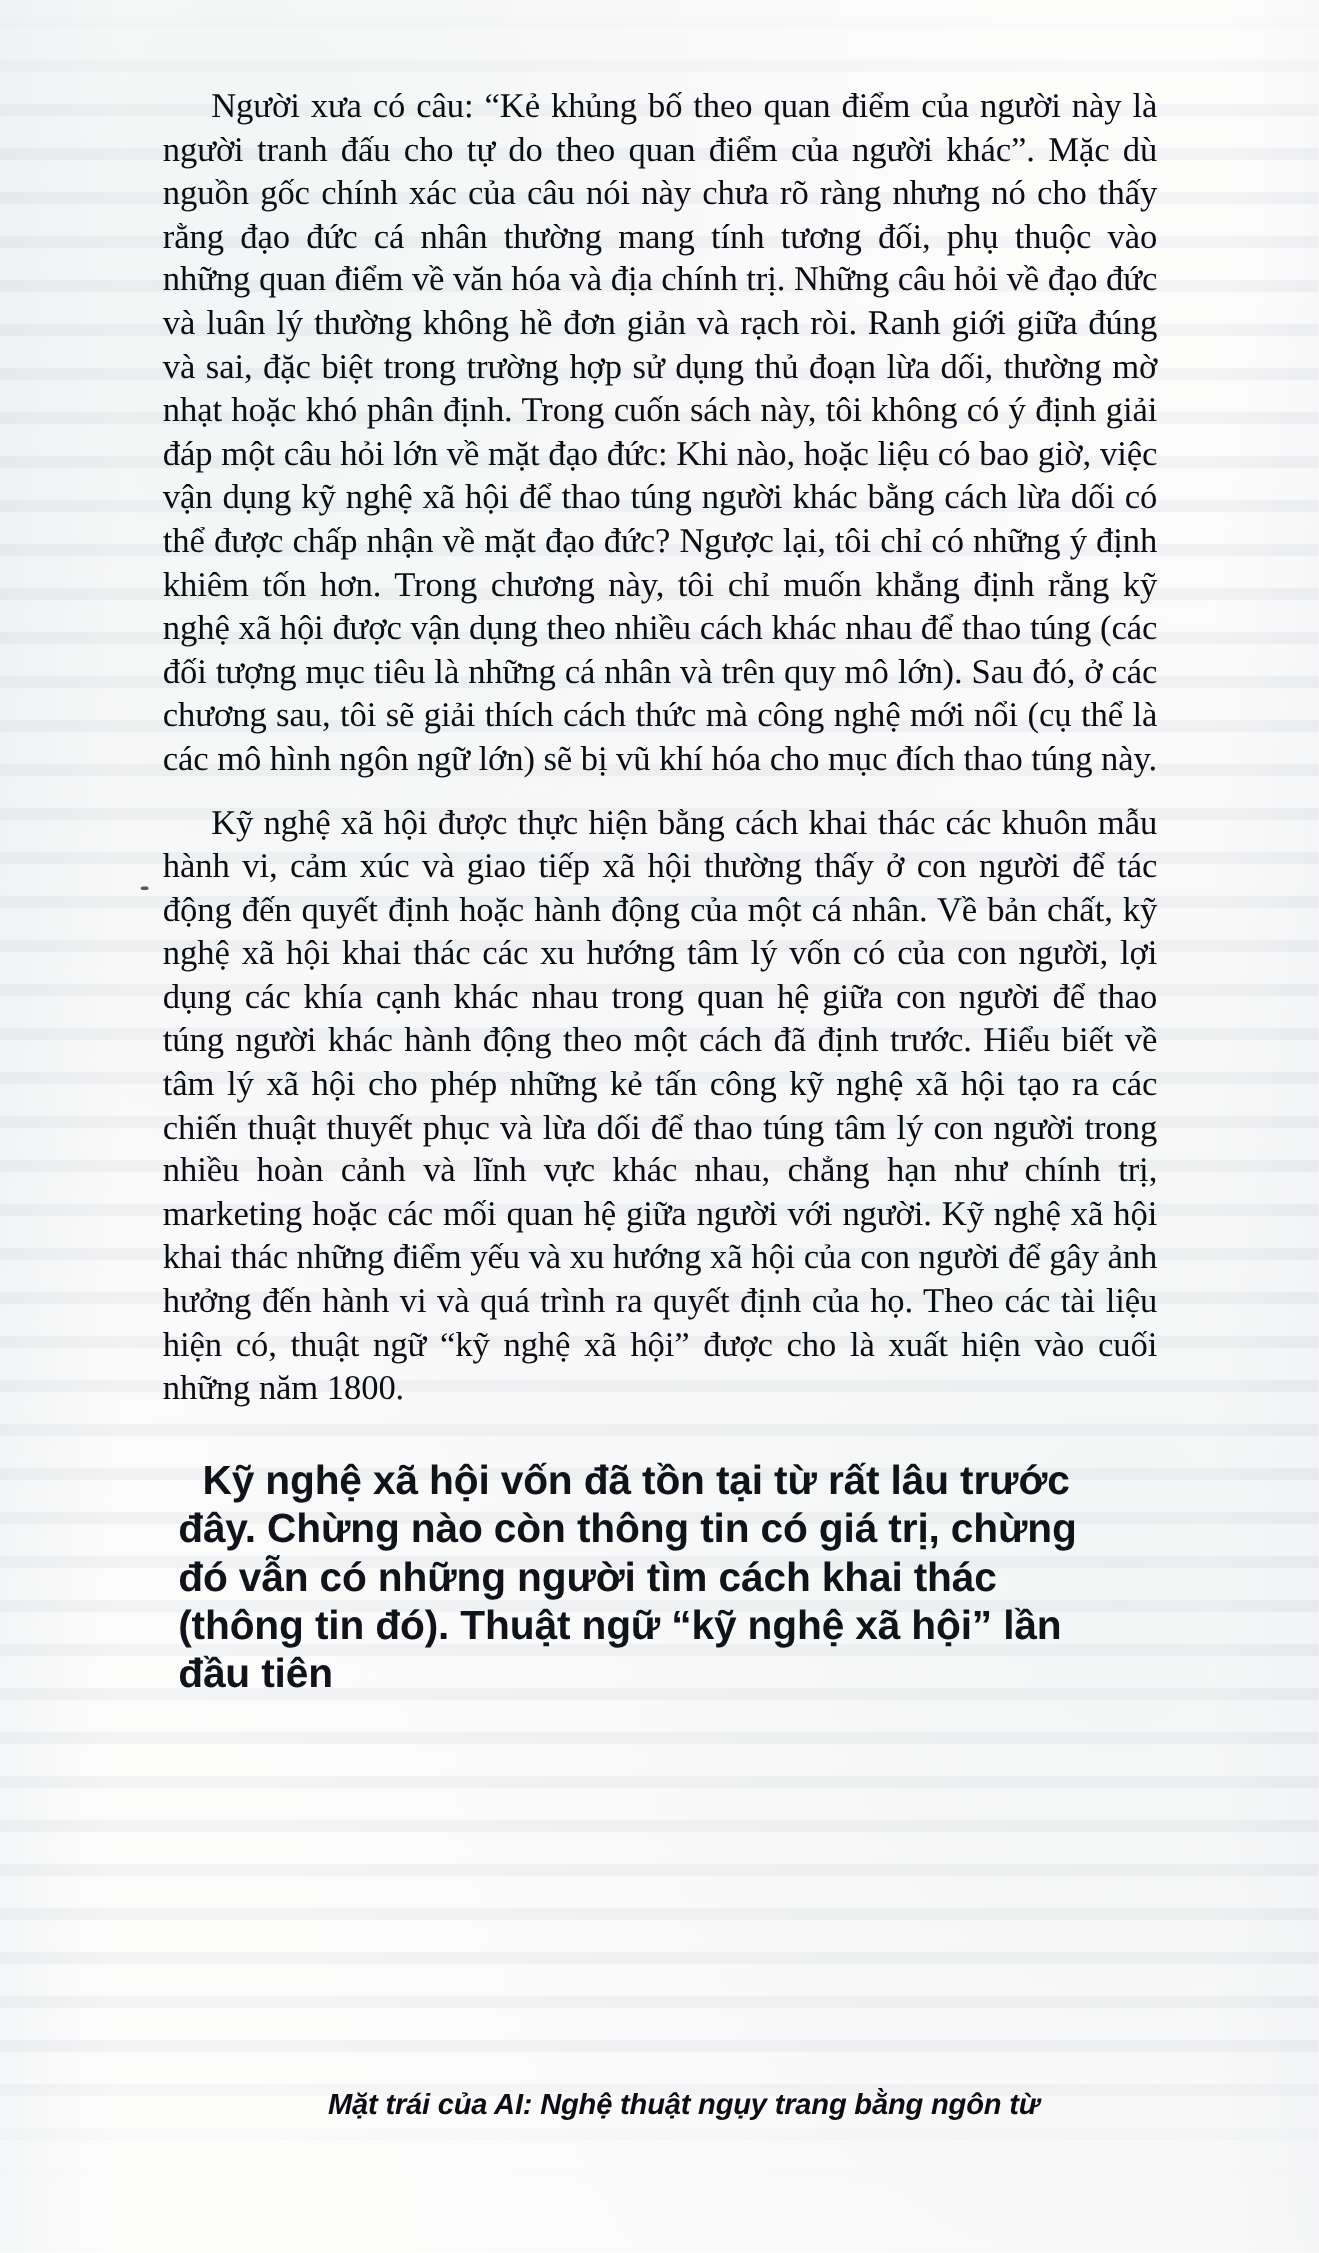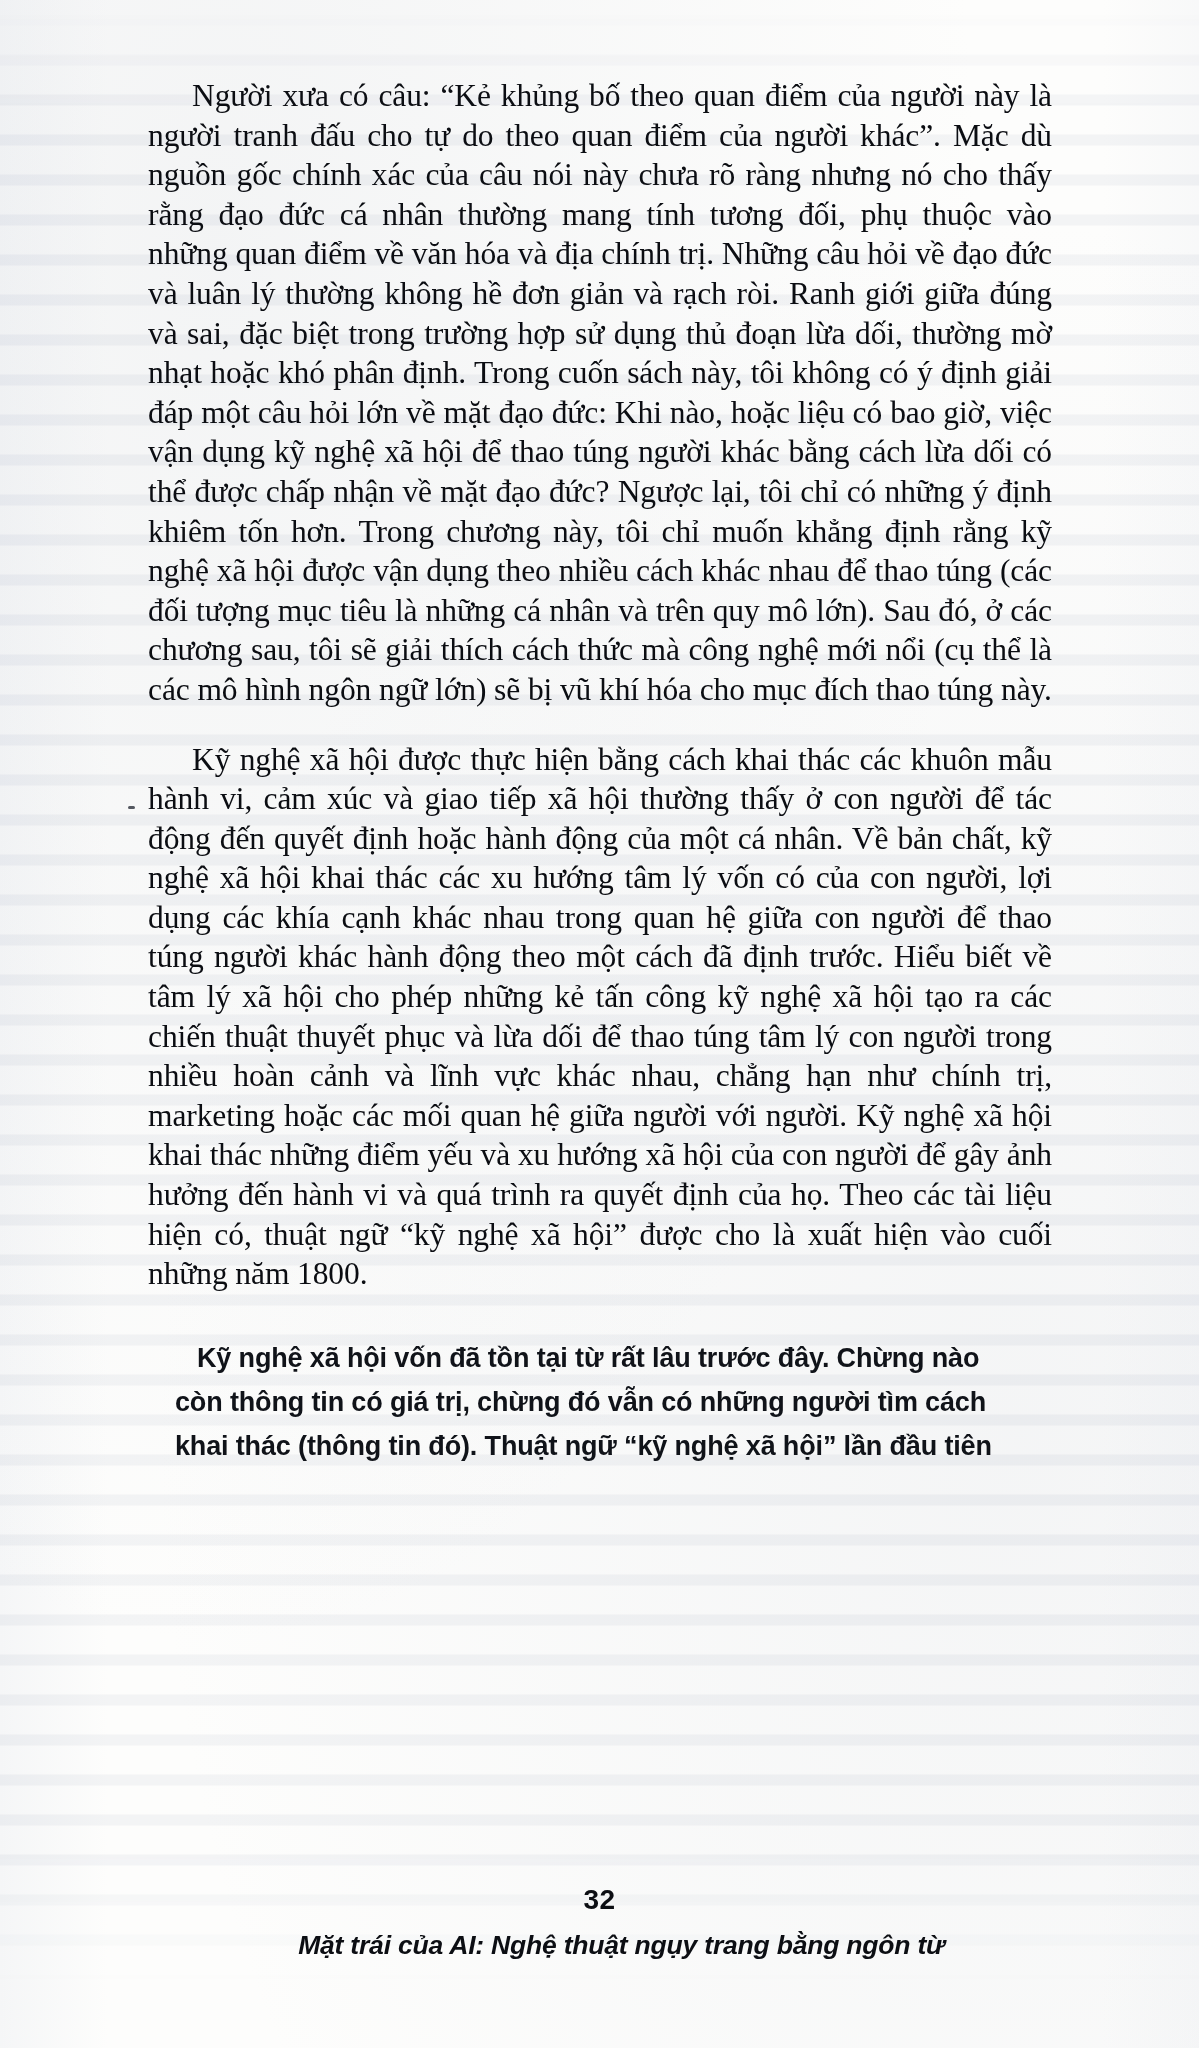--- a/index.html
+++ b/index.html
@@ -56,37 +56,37 @@
     line-height: 39.6px;
     color: #0b0d12;
     margin: 0;
     text-align: justify;
     text-indent: 44px;
     letter-spacing: -0.1px;
     -webkit-font-smoothing: antialiased;
   }
 
   p.body-para + p.body-para {
-    margin-top: 30px;
+    margin-top: 18px;
     font-family: Liberation Serif, serif;
   }
 
   .callout {
     margin-top: 42px;
     padding-left: 14px;
     padding-right: 30px;
   }
 
   p.callout-para {
     font-family: "Liberation Sans", "DejaVu Sans", sans-serif;
-    font-size: 27px;
+    font-size: 37px;
     line-height: 44px;
     font-weight: 700;
     color: #101319;
-    margin: 13px;
+    margin: 0;
     text-align: left;
     text-indent: 22px;
     letter-spacing: -0.15px;
   }
 
   .footer {
     position: absolute;
     left: 0;
     right: 0;
     top: 1884px;
@@ -139,17 +139,16 @@
 
     <p class="body-para">Kỹ nghệ xã hội được thực hiện bằng cách khai thác các khuôn mẫu hành vi, cảm xúc và giao tiếp xã hội thường thấy ở con người để tác động đến quyết định hoặc hành động của một cá nhân. Về bản chất, kỹ nghệ xã hội khai thác các xu hướng tâm lý vốn có của con người, lợi dụng các khía cạnh khác nhau trong quan hệ giữa con người để thao túng người khác hành động theo một cách đã định trước. Hiểu biết về tâm lý xã hội cho phép những kẻ tấn công kỹ nghệ xã hội tạo ra các chiến thuật thuyết phục và lừa dối để thao túng tâm lý con người trong nhiều hoàn cảnh và lĩnh vực khác nhau, chẳng hạn như chính trị, marketing hoặc các mối quan hệ giữa người với người. Kỹ nghệ xã hội khai thác những điểm yếu và xu hướng xã hội của con người để gây ảnh hưởng đến hành vi và quá trình ra quyết định của họ. Theo các tài liệu hiện có, thuật ngữ “kỹ nghệ xã hội” được cho là xuất hiện vào cuối những năm 1800.</p>
 
     <div class="callout">
       <p class="callout-para">Kỹ nghệ xã hội vốn đã tồn tại từ rất lâu trước đây. Chừng nào còn thông tin có giá trị, chừng đó vẫn có những người tìm cách khai thác (thông tin đó). Thuật ngữ “kỹ nghệ xã hội” lần đầu tiên</p>
     </div>
 
   </div>
 
   <div class="footer">
-    <p class="page-number">32</p>
     <p class="book-title">Mặt trái của AI: Nghệ thuật ngụy trang bằng ngôn từ</p>
   </div>
 
 </div>
 
 </body></html>

